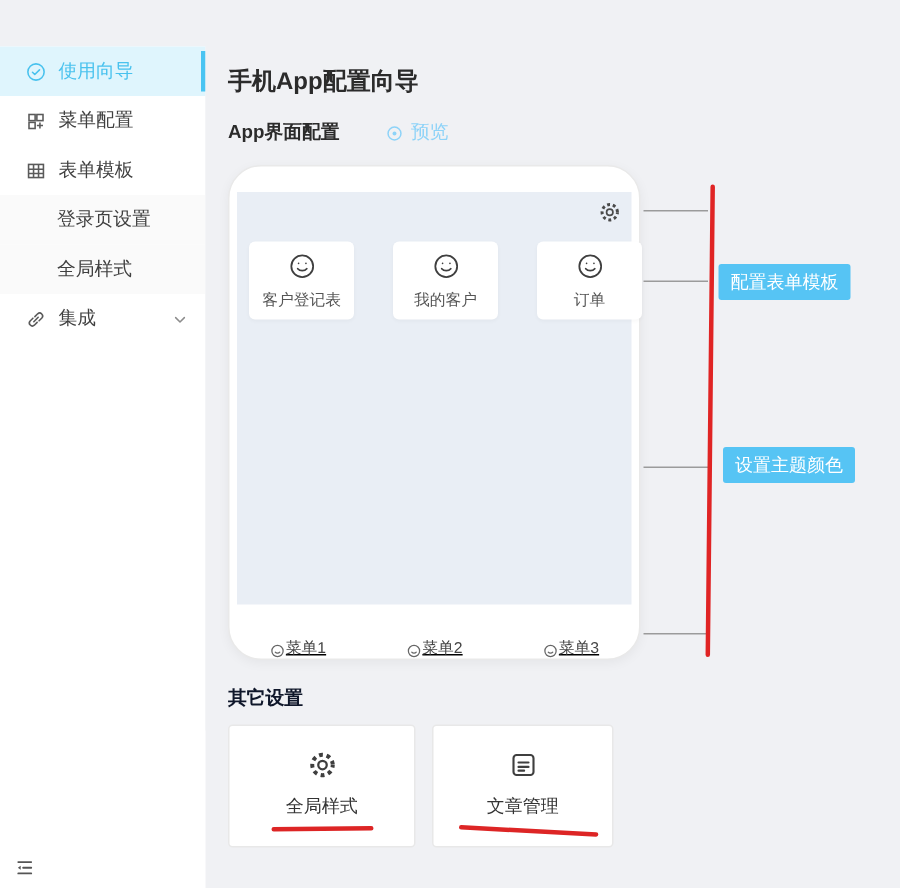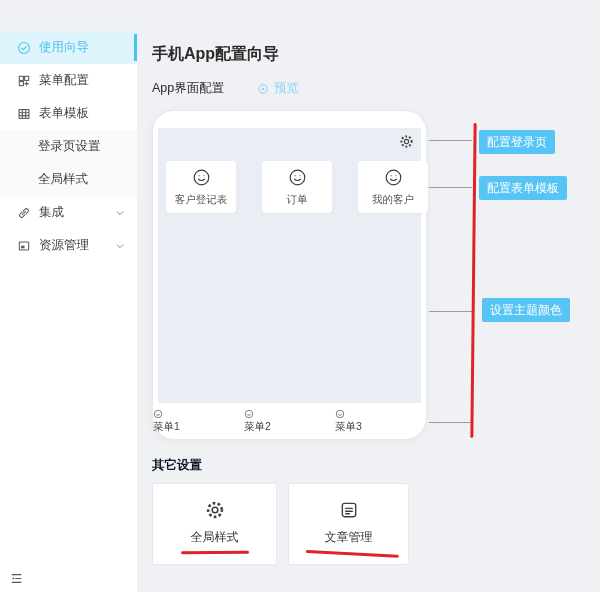--- a/index.html
+++ b/index.html
@@ -25,39 +25,39 @@
   .side-item.parent-open { color:#49c2ee; }
   .side-item.parent-open .ico { color:#49c2ee; }
   .side-item .caret { margin-left:auto; color:#8c8c8c; width:10px; height:10px; }
   .side-sub { height:33px; display:flex; align-items:center; padding-left:38px; font-size:12.5px;
     color:#404040; background:#fafafa; cursor:pointer; }
   .collapse-btn { position:absolute; left:9px; bottom:7px; width:15px; height:13px; color:#555; cursor:pointer; }
 
   
   .content { position:absolute; left:137px; top:31px; width:463px; height:456px; background:#f0f1f4; }
   .page-title { position:absolute; left:15px; top:13px; font-size:16px; font-weight:bold; color:#2b2b2b; }
-  .section-title { position:absolute; left:15px; top:49px; font-size:12.5px; font-weight:normal; color:#2b2b2b; }
+  .section-title { position:absolute; left:15px; top:49px; font-size:12.5px; font-weight:bold; color:#2b2b2b; }
   .preview-link { position:absolute; left:120px; top:49px; display:flex; align-items:center; gap:5px;
     color:#8ed3f8; font-size:12.5px; cursor:pointer; }
   .preview-link .ico { width:12px; height:12px; }
 
   
   .phone { position:absolute; left:15px; top:79px; width:275px; height:330px; background:#ffffff;
     border:1px solid #e9e9e9; border-radius:22px; box-shadow:0 2px 8px rgba(0,0,0,.05); }
   .screen { position:absolute; left:5px; right:5px; top:17px; bottom:36px; background:#e9eef5; }
   .phone-gear { position:absolute; right:12px; top:23px; width:15px; height:15px; color:#4a4a4a; cursor:pointer; }
   .apps-row { position:absolute; left:13px; top:50px; display:flex; gap:26px; }
   .app-card { width:70px; height:52px; background:#ffffff; border-radius:4px;
     box-shadow:0 1px 3px rgba(0,0,0,.04); display:flex; flex-direction:column; align-items:center;
     justify-content:flex-start; cursor:pointer; }
   .app-card .smiley { width:19px; height:19px; color:#3f3f3f; margin-top:7px; }
   .app-card .app-label { font-size:10.5px; color:#555; margin-top:6px; white-space:nowrap; }
   .phone-bottom { position:absolute; left:0; right:0; bottom:0; height:36px; display:flex; }
-  .pb-item { flex:1; display:flex; flex-direction:column; align-items:flex-start; justify-content:center;
-    gap:1px; cursor:pointer; }
+  .pb-item { flex:1; display:flex; flex-direction:row; align-items:flex-end; justify-content:center;
+    gap:1px; cursor:pointer;text-decoration:underline; }
   .pb-item .smiley { width:10px; height:10px; color:#666; }
   .pb-item .pb-label { font-size:10.5px; color:#444; }
 
   
   .conn { position:absolute; height:1px; background:#9b9b9b; width:43px; left:292px; }
   .conn1 { top:109px; } .conn2 { top:156px; } .conn3 { top:280px; } .conn4 { top:391px; }
   .red-vline { position:absolute; left:335px; top:92px; width:2.5px; height:315px;
     background:#e02424; border-radius:2px; transform:rotate(.6deg); }
   .ann { position:absolute; background:#56c4f4; color:#ffffff; font-size:12px; line-height:1;
     padding:6px 8px; border-radius:2px; white-space:nowrap; cursor:pointer; }
@@ -135,34 +135,20 @@
         </svg>
       </span>
       <span>集成</span>
       <span class="caret">
         <svg viewBox="0 0 24 24" fill="none" stroke="currentColor" stroke-width="2.4">
           <path d="M5 9 l7 7 7-7" stroke-linecap="round" stroke-linejoin="round"></path>
         </svg>
       </span>
     </div>
 
-    <div class="side-item">
-      <span class="ico">
-        <svg viewBox="0 0 24 24" fill="none" stroke="currentColor" stroke-width="1.8">
-          <rect x="4" y="5" width="16" height="14" rx="1"></rect>
-          <rect x="7" y="11.5" width="6" height="4.5" fill="currentColor" stroke="none"></rect>
-        </svg>
-      </span>
-      <span>资源管理</span>
-      <span class="caret">
-        <svg viewBox="0 0 24 24" fill="none" stroke="currentColor" stroke-width="2.4">
-          <path d="M5 9 l7 7 7-7" stroke-linecap="round" stroke-linejoin="round"></path>
-        </svg>
-      </span>
-    </div>
 
     <div class="collapse-btn">
       <svg viewBox="0 0 24 24" fill="none" stroke="currentColor" stroke-width="2.2" stroke-linecap="round">
         <path d="M4 5 h16 M10 12 h10 M4 19 h16"></path>
         <path d="M7 9.5 L3.5 12 L7 14.5 z" fill="currentColor" stroke="none"></path>
       </svg>
     </div>
   </aside>
 
   <main class="content">
@@ -205,32 +191,32 @@
         </div>
         <div class="app-card">
           <span class="smiley">
             <svg viewBox="0 0 24 24" fill="none" stroke="currentColor" stroke-width="1.5">
               <circle cx="12" cy="12" r="9.2"></circle>
               <path d="M8.2 14.1 a4.6 3.8 0 0 0 7.6 0" stroke-linecap="round"></path>
               <circle cx="8.9" cy="9.6" r="0.7" fill="currentColor" stroke="none"></circle>
               <circle cx="15.1" cy="9.6" r="0.7" fill="currentColor" stroke="none"></circle>
             </svg>
           </span>
-          <span class="app-label">订单</span>
+          <span class="app-label">我的客户</span>
         </div>
         <div class="app-card">
           <span class="smiley">
             <svg viewBox="0 0 24 24" fill="none" stroke="currentColor" stroke-width="1.5">
               <circle cx="12" cy="12" r="9.2"></circle>
               <path d="M8.2 14.1 a4.6 3.8 0 0 0 7.6 0" stroke-linecap="round"></path>
               <circle cx="8.9" cy="9.6" r="0.7" fill="currentColor" stroke="none"></circle>
               <circle cx="15.1" cy="9.6" r="0.7" fill="currentColor" stroke="none"></circle>
             </svg>
           </span>
-          <span class="app-label">我的客户</span>
+          <span class="app-label">订单</span>
         </div>
       </div>
 
       <div class="phone-bottom">
         <div class="pb-item">
           <span class="smiley">
             <svg viewBox="0 0 24 24" fill="none" stroke="currentColor" stroke-width="2">
               <circle cx="12" cy="12" r="9"></circle>
               <path d="M8.4 13.8 a4.4 3.6 0 0 0 7.2 0" stroke-linecap="round"></path>
             </svg>
@@ -257,21 +243,20 @@
         </div>
       </div>
     </div>
 
     <div class="conn conn1"></div>
     <div class="conn conn2"></div>
     <div class="conn conn3"></div>
     <div class="conn conn4"></div>
     <div class="red-vline"></div>
 
-    <div class="ann ann1">配置登录页</div>
     <div class="ann ann2">配置表单模板</div>
     <div class="ann ann3">设置主题颜色</div>
 
     <h2 class="other-title">其它设置</h2>
 
     <div class="other-card oc1">
       <span class="big-ico">
         <svg viewBox="0 0 24 24" fill="none" stroke="currentColor">
           <circle cx="12" cy="12" r="8.2" stroke-width="3.2" stroke-dasharray="3.1 3.0" stroke-dashoffset="1"></circle>
           <circle cx="12" cy="12" r="3.4" stroke-width="1.8"></circle>

